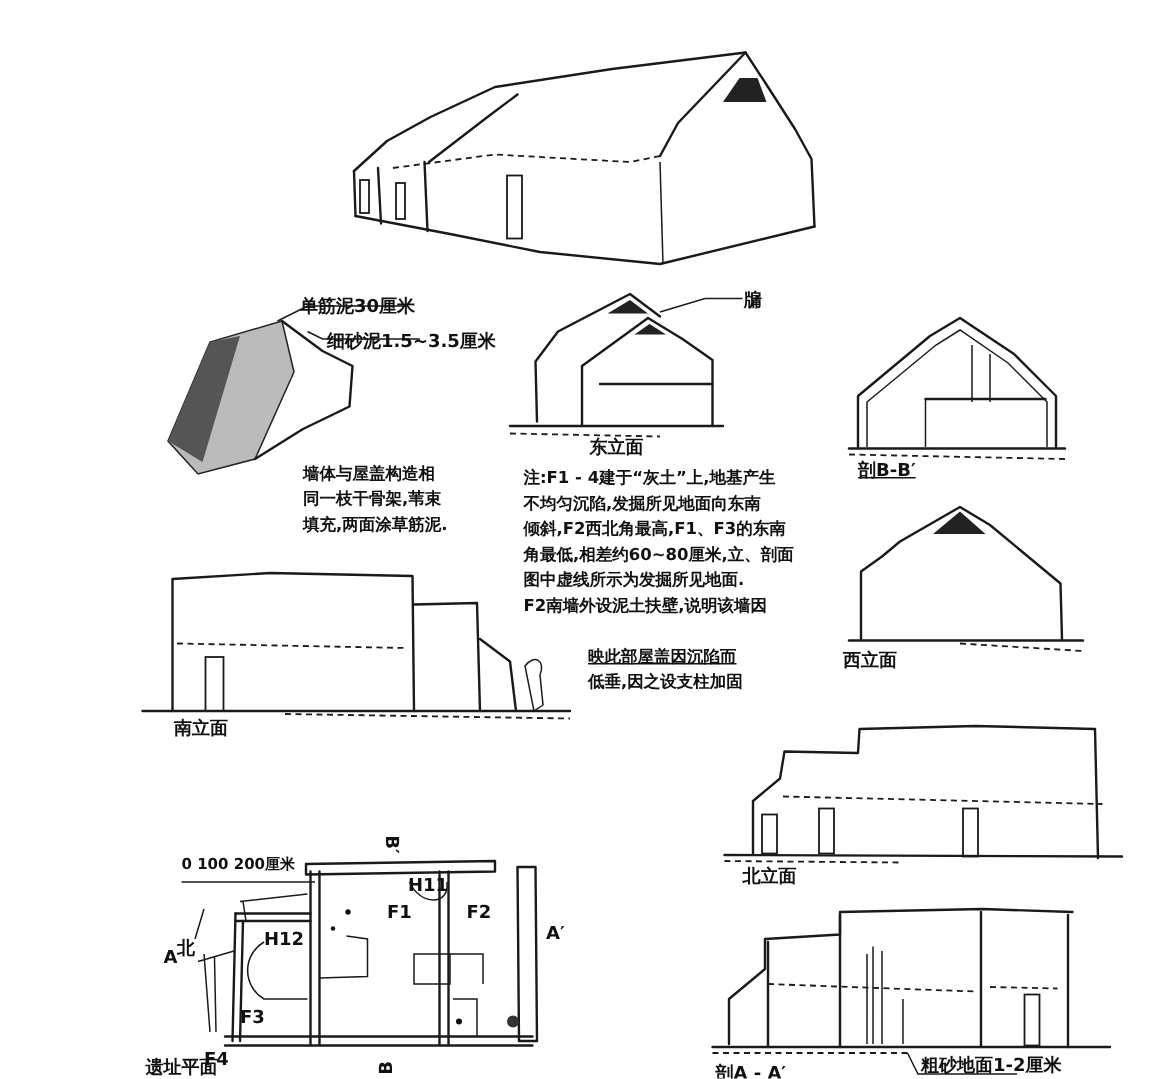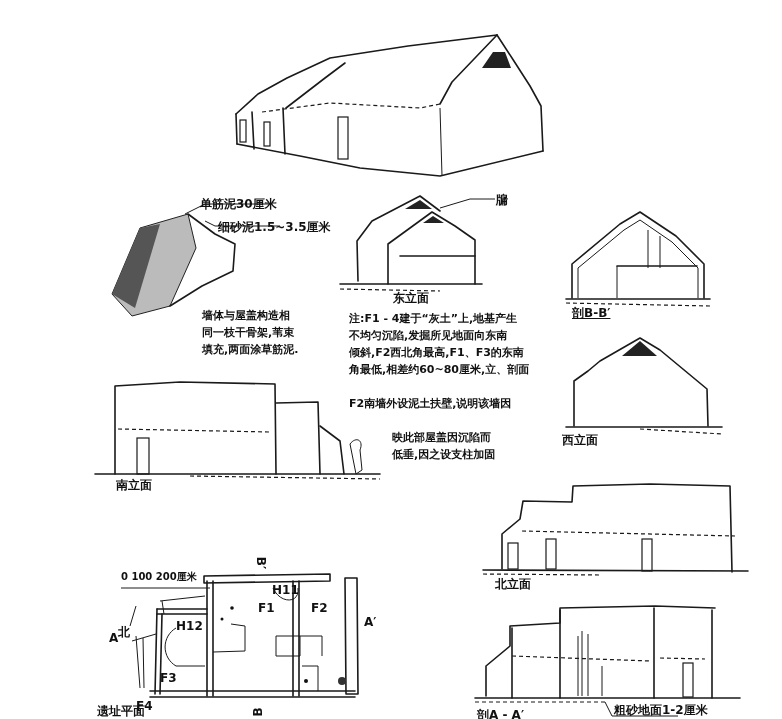--- a/index.html
+++ b/index.html
@@ -144,22 +144,23 @@
 <div class="lbl" style="left:562px; top:418px;">西立面</div>
 <div class="lbl" style="left:97px; top:463px;padding-left:19px;">南立面</div>
 <div class="lbl" style="left:495px; top:562px;">北立面</div>
 <div class="lbl" style="left:477px; top:693px;">剖A - A′</div>
 <div class="lbl" style="left:614px; top:688px;">粗砂地面1-2厘米</div>
 
 <div class="note" style="left:349px; top:294px;">注:F1 - 4建于“灰土”上,地基产生</div>
 <div class="note" style="left:349px; top:311px;">不均匀沉陷,发掘所见地面向东南</div>
 <div class="note" style="left:349px; top:328px;">倾斜,F2西北角最高,F1、F3的东南</div>
 <div class="note" style="left:349px; top:345px;">角最低,相差约60~80厘米,立、剖面</div>
+<div class="note" style="left:349px; top:362px;">图中虚线所示为发掘所见地面.</div>
 <div class="note" style="left:349px; top:379px;">F2南墙外设泥土扶壁,说明该墙因</div>
-<div class="note" style="left:392px; top:413px;">映此部屋盖因沉陷而</div>
+<div class="note" style="left:392px; top:413px;text-decoration:underline;">映此部屋盖因沉陷而</div>
 <div class="note" style="left:392px; top:430px;">低垂,因之设支柱加固</div>
 
 <div class="lbl" style="left:121px; top:556px; font-size:10px;">0  100  200厘米</div>
 <div class="lbl" style="left:118px; top:610px;">北</div>
 <div class="lbl" style="left:109px; top:616px;">A</div>
 <div class="lbl" style="left:364px; top:600px;">A′</div>
 <div class="lbl" style="left:253px; top:690px; transform:rotate(-90deg);">B</div>
 <div class="lbl" style="left:255px; top:541px; transform:rotate(90deg);">B′</div>
 <div class="lbl" style="left:258px; top:586px;">F1</div>
 <div class="lbl" style="left:311px; top:586px;">F2</div>

